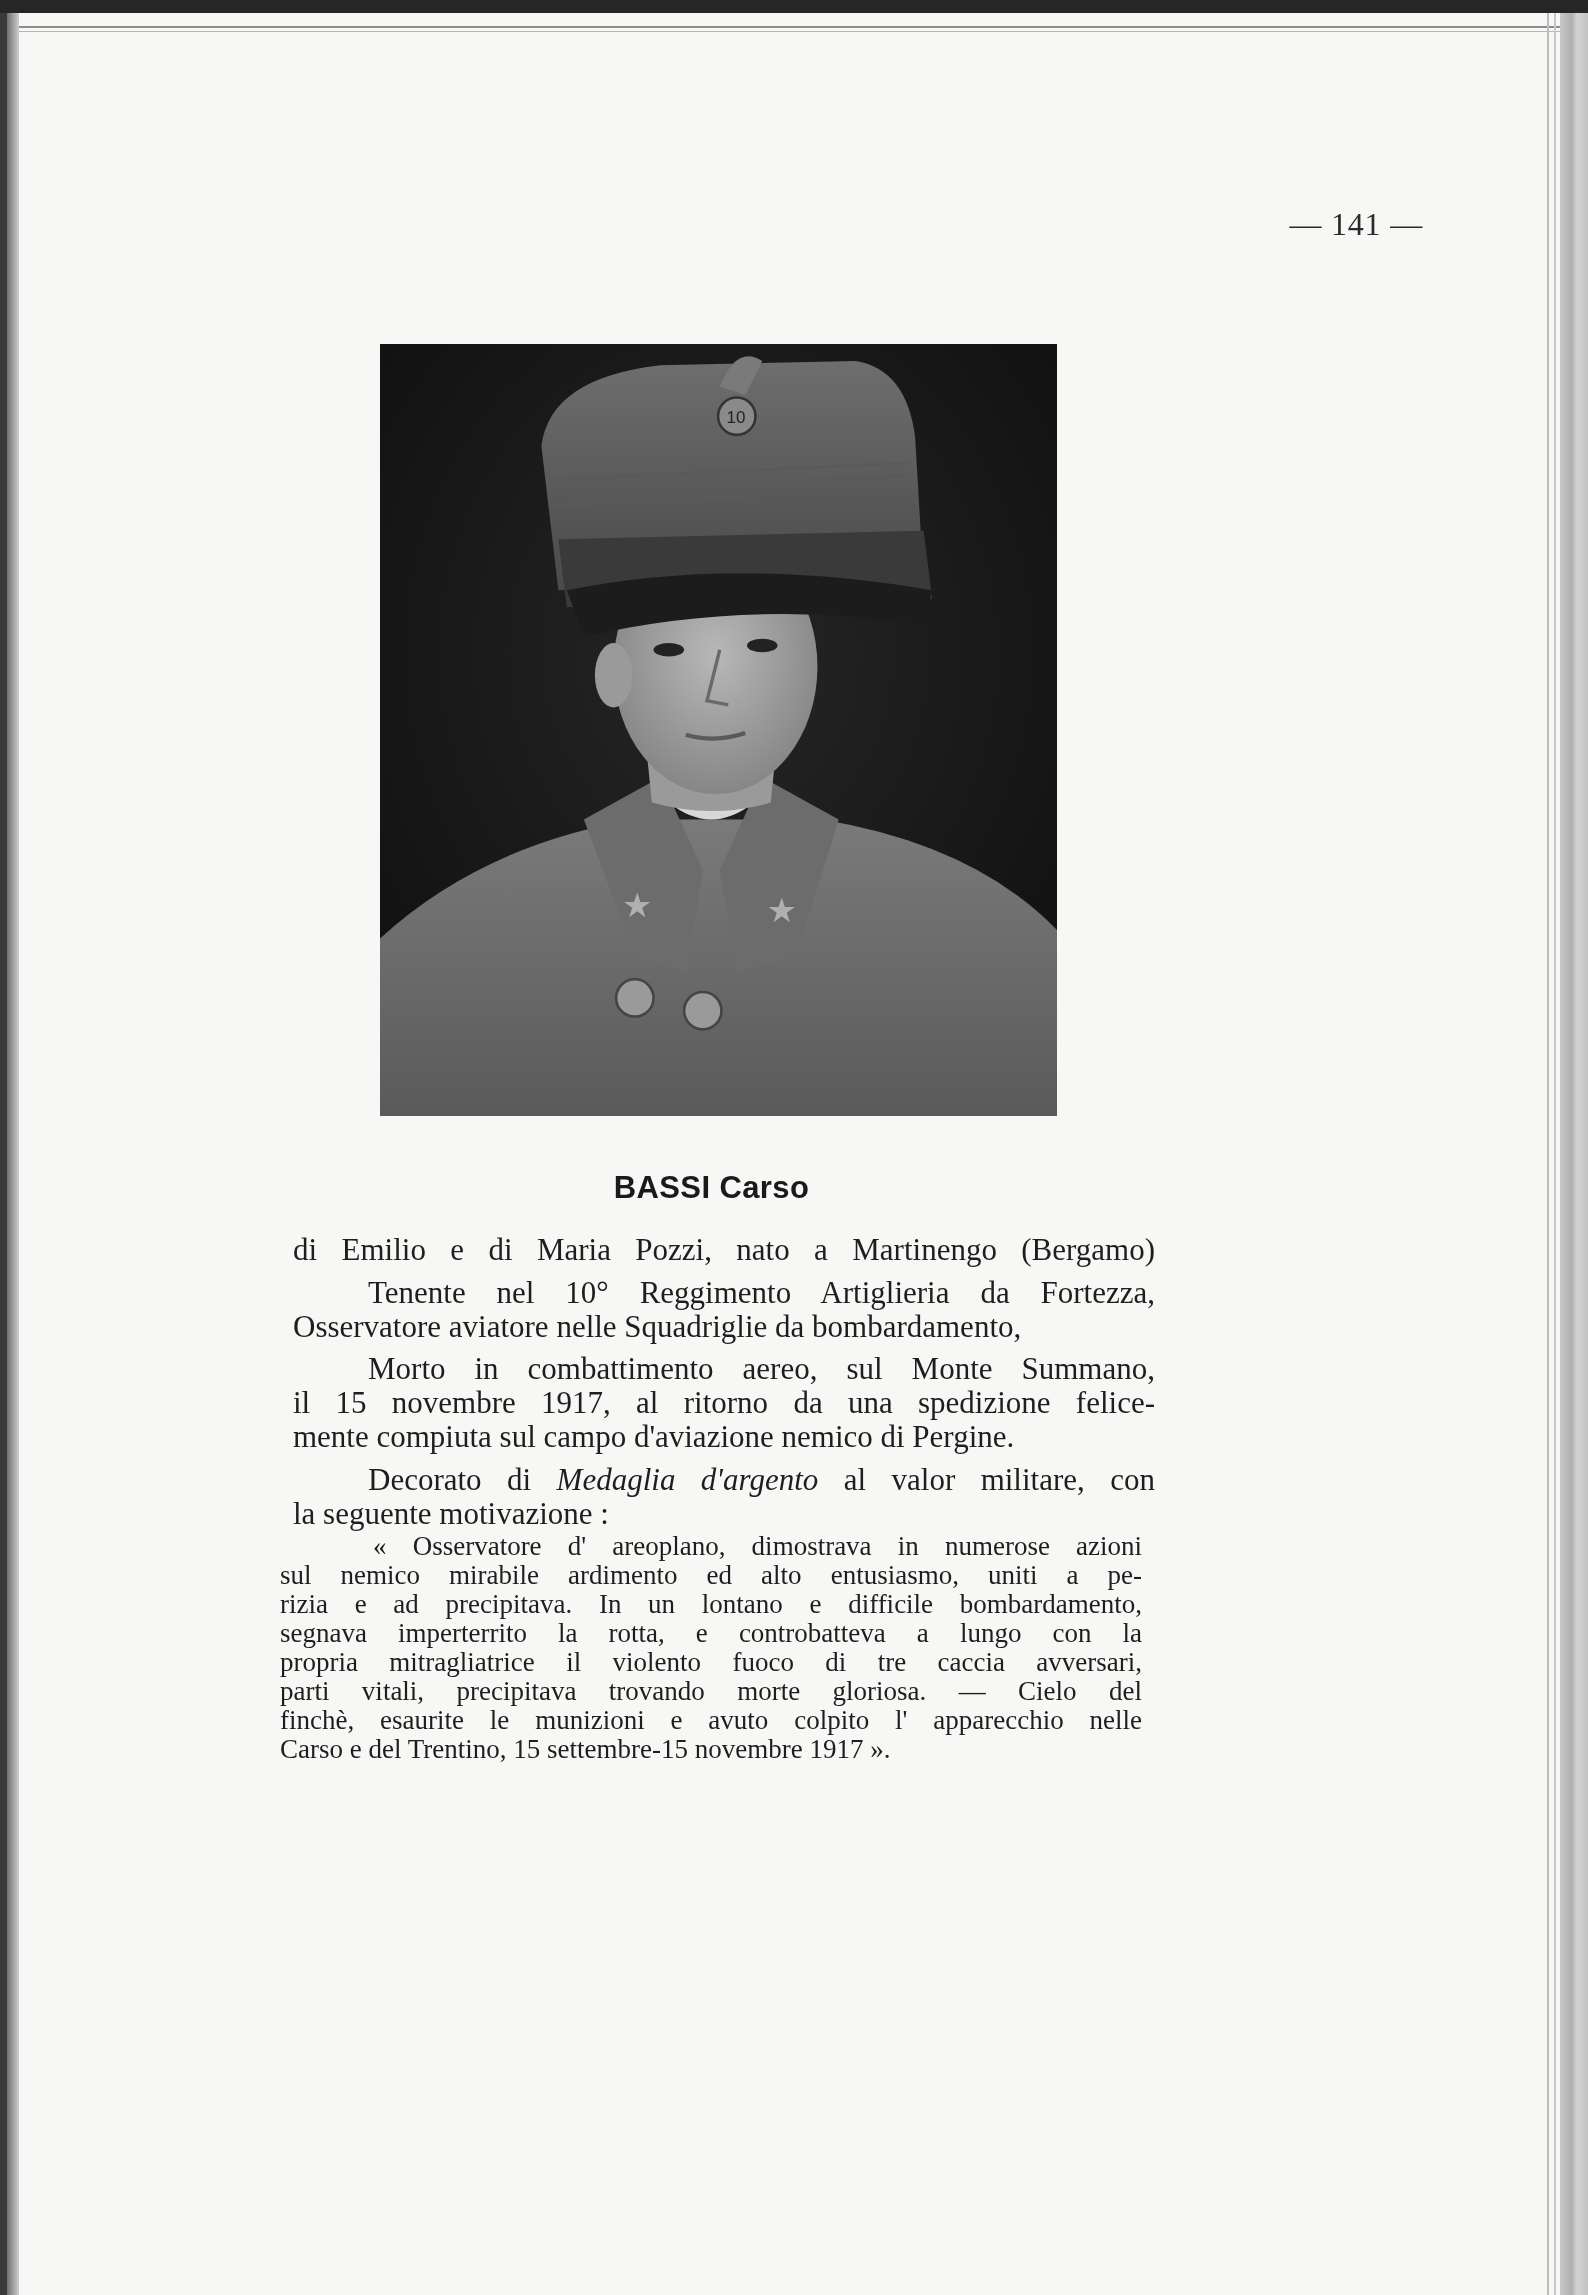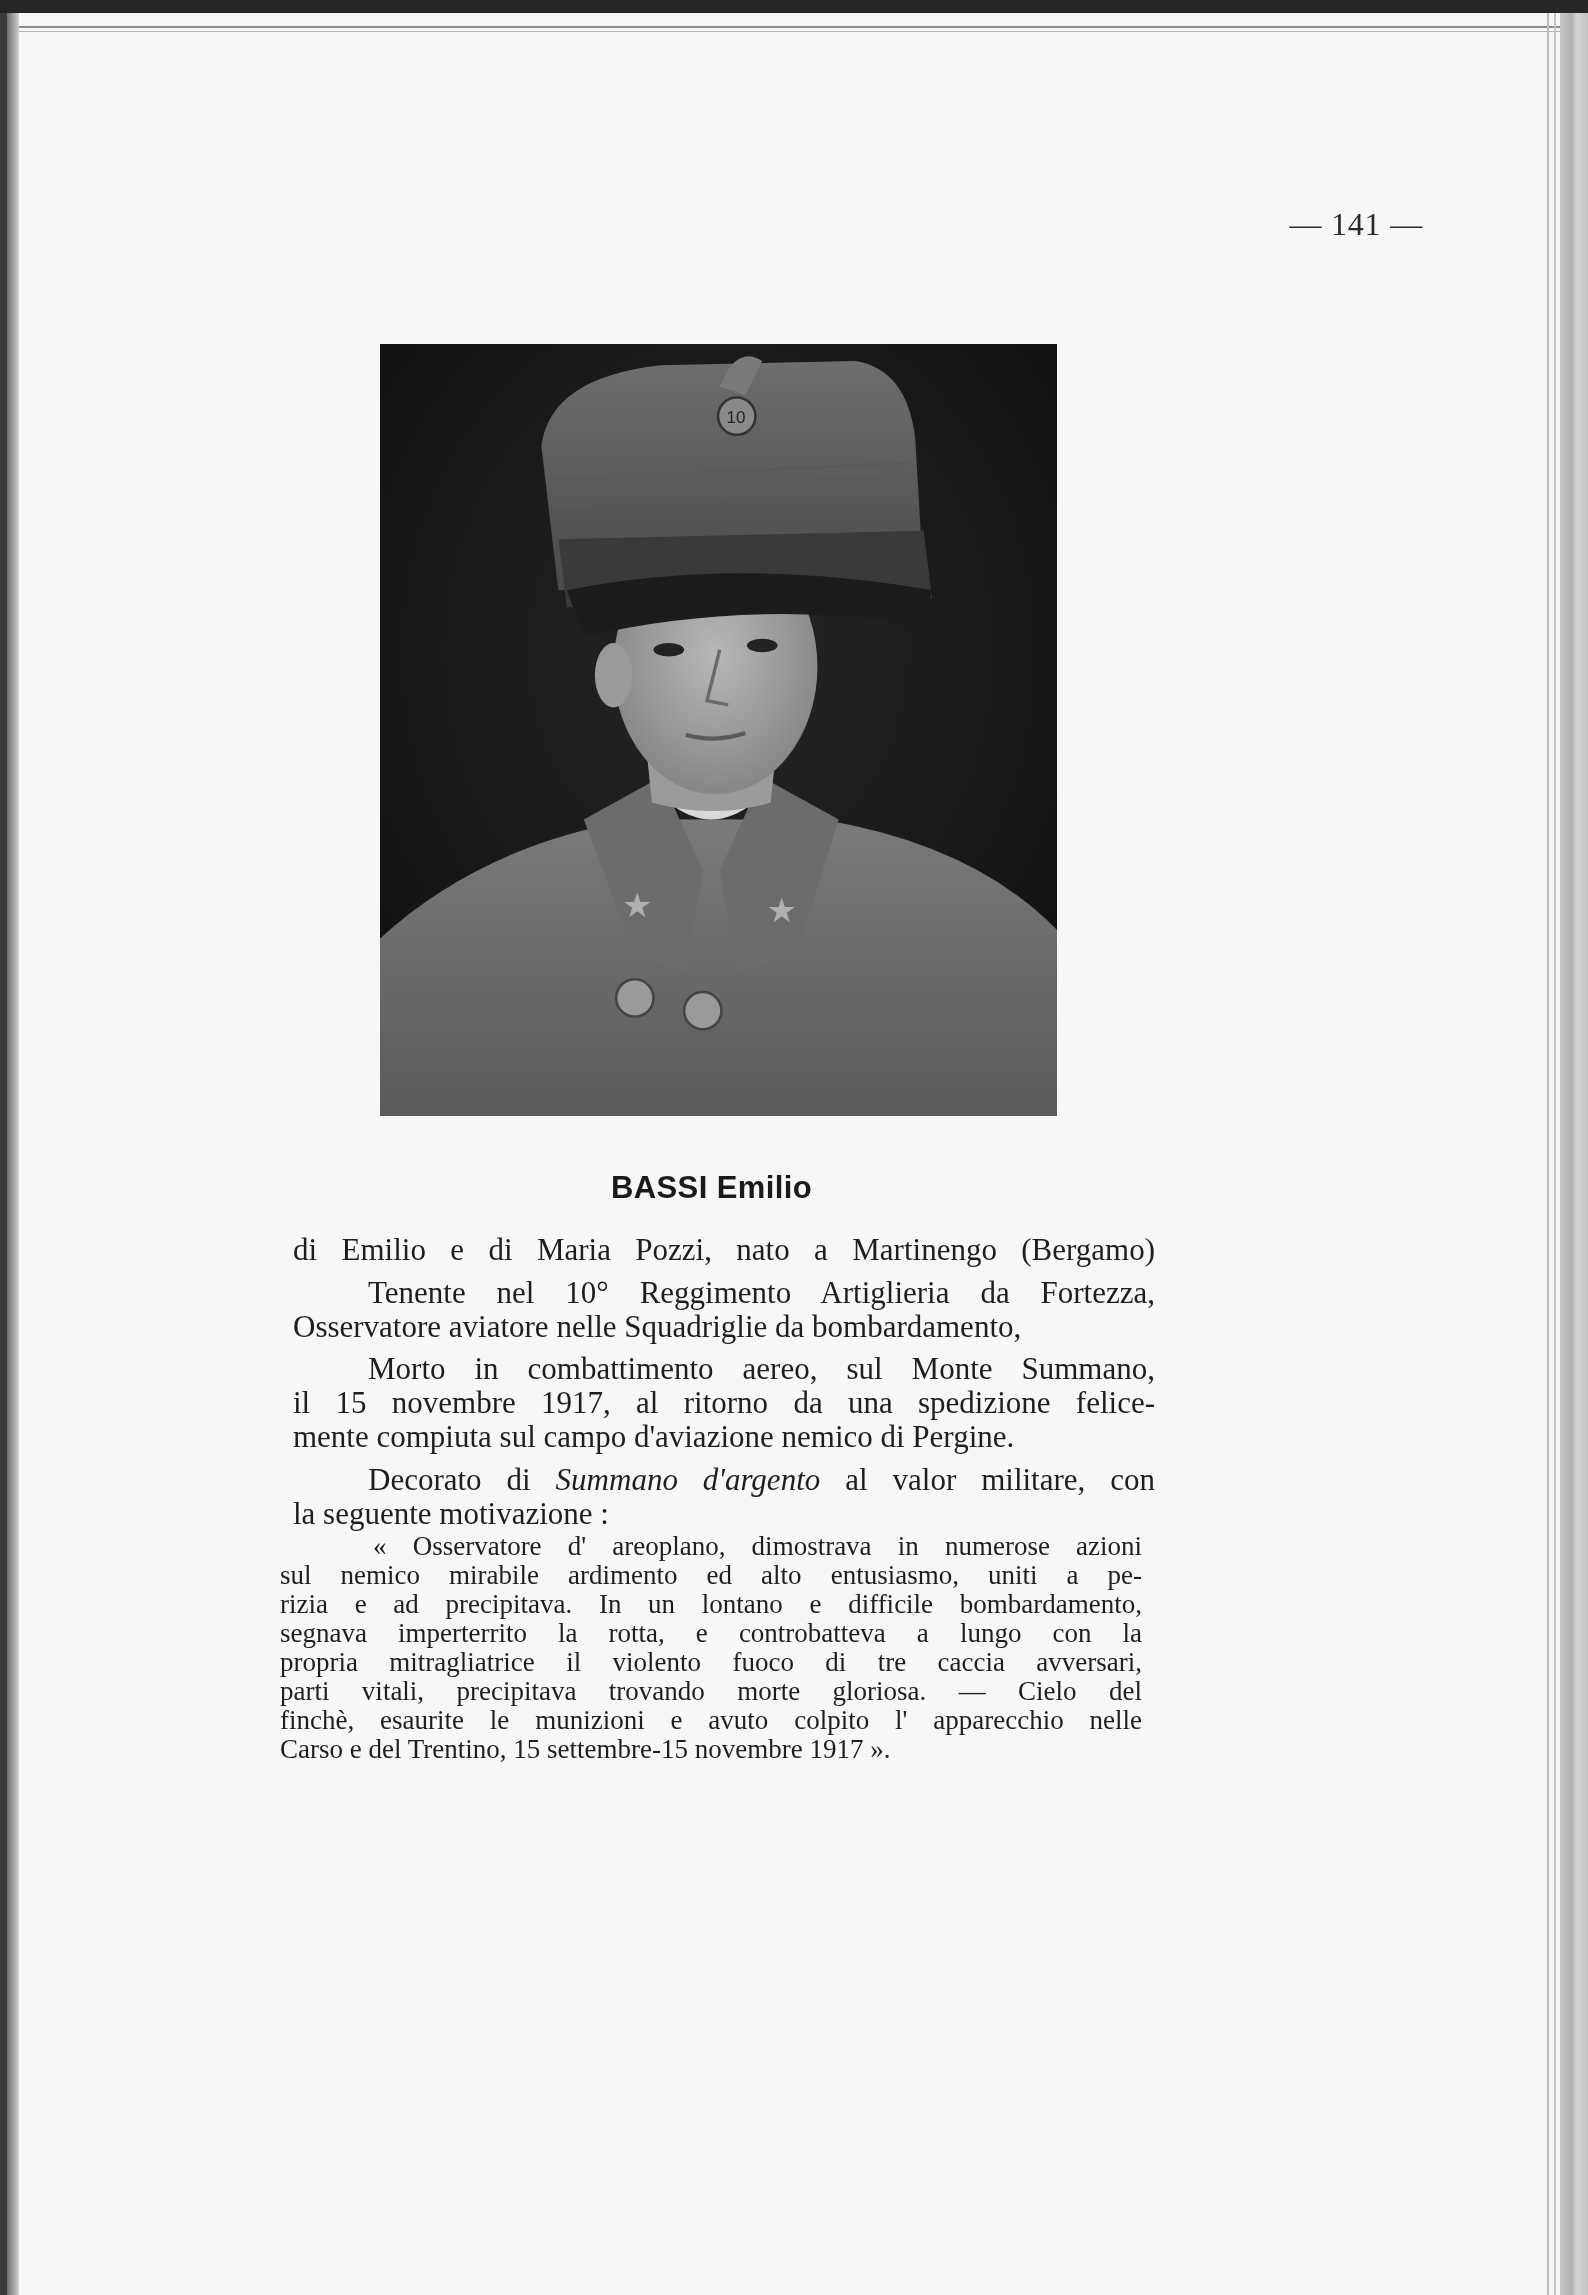--- a/index.html
+++ b/index.html
@@ -121,33 +121,33 @@
     <path d="M220 290 Q420 250 650 290 L640 330 Q430 300 240 345 Z" fill="#1c1c1c"></path>
     <line x1="200" y1="160" x2="620" y2="140" stroke="#5a5a5a" stroke-width="3"></line>
     <line x1="202" y1="175" x2="622" y2="155" stroke="#5a5a5a" stroke-width="3"></line>
     <line x1="204" y1="190" x2="624" y2="170" stroke="#5a5a5a" stroke-width="3"></line>
     <circle cx="420" cy="85" r="22" fill="#8a8a8a" stroke="#333" stroke-width="3"></circle>
     <text x="408" y="93" font-size="20" fill="#222" font-family="Liberation Sans, sans-serif">10</text>
     <path d="M400 50 Q420 0 450 20 Q440 40 430 60 Z" fill="#7a7a7a"></path>
   </svg>
 </div>
 
-<div class="name">BASSI Emilio</div>
+<div class="name">BASSI Carso</div>
 
 <div class="body-text p1">
   <span class="bline">di Emilio e di Maria Pozzi, nato a Martinengo (Bergamo)</span>
   <div class="para-gap"></div>
   <span class="bline ind">Tenente nel 10° Reggimento Artiglieria da Fortezza,</span>
   <span class="bline last">Osservatore aviatore nelle Squadriglie da bombardamento,</span>
   <div class="para-gap"></div>
   <span class="bline ind">Morto in combattimento aereo, sul Monte Summano,</span>
   <span class="bline">il 15 novembre 1917, al ritorno da una spedizione felice-</span>
   <span class="bline last">mente compiuta sul campo d'aviazione nemico di Pergine.</span>
   <div class="para-gap"></div>
-  <span class="bline ind"><span>Decorato di</span> <span class="medal">Summano d'argento</span> <span>al valor militare, con</span></span>
+  <span class="bline ind"><span>Decorato di</span> <span class="medal">Medaglia d'argento</span> <span>al valor militare, con</span></span>
   <span class="bline last">la seguente motivazione :</span>
 </div>
 
 <div class="motivation">
   <span class="mline ind">« Osservatore d' areoplano, dimostrava in numerose azioni</span>
   <span class="mline">sul nemico mirabile ardimento ed alto entusiasmo, uniti a pe-</span>
   <span class="mline">rizia e ad precipitava. In un lontano e difficile bombardamento,</span>
   <span class="mline">segnava imperterrito la rotta, e controbatteva a lungo con la</span>
   <span class="mline">propria mitragliatrice il violento fuoco di tre caccia avversari,</span>
   <span class="mline">parti vitali, precipitava trovando morte gloriosa. — Cielo del</span>

